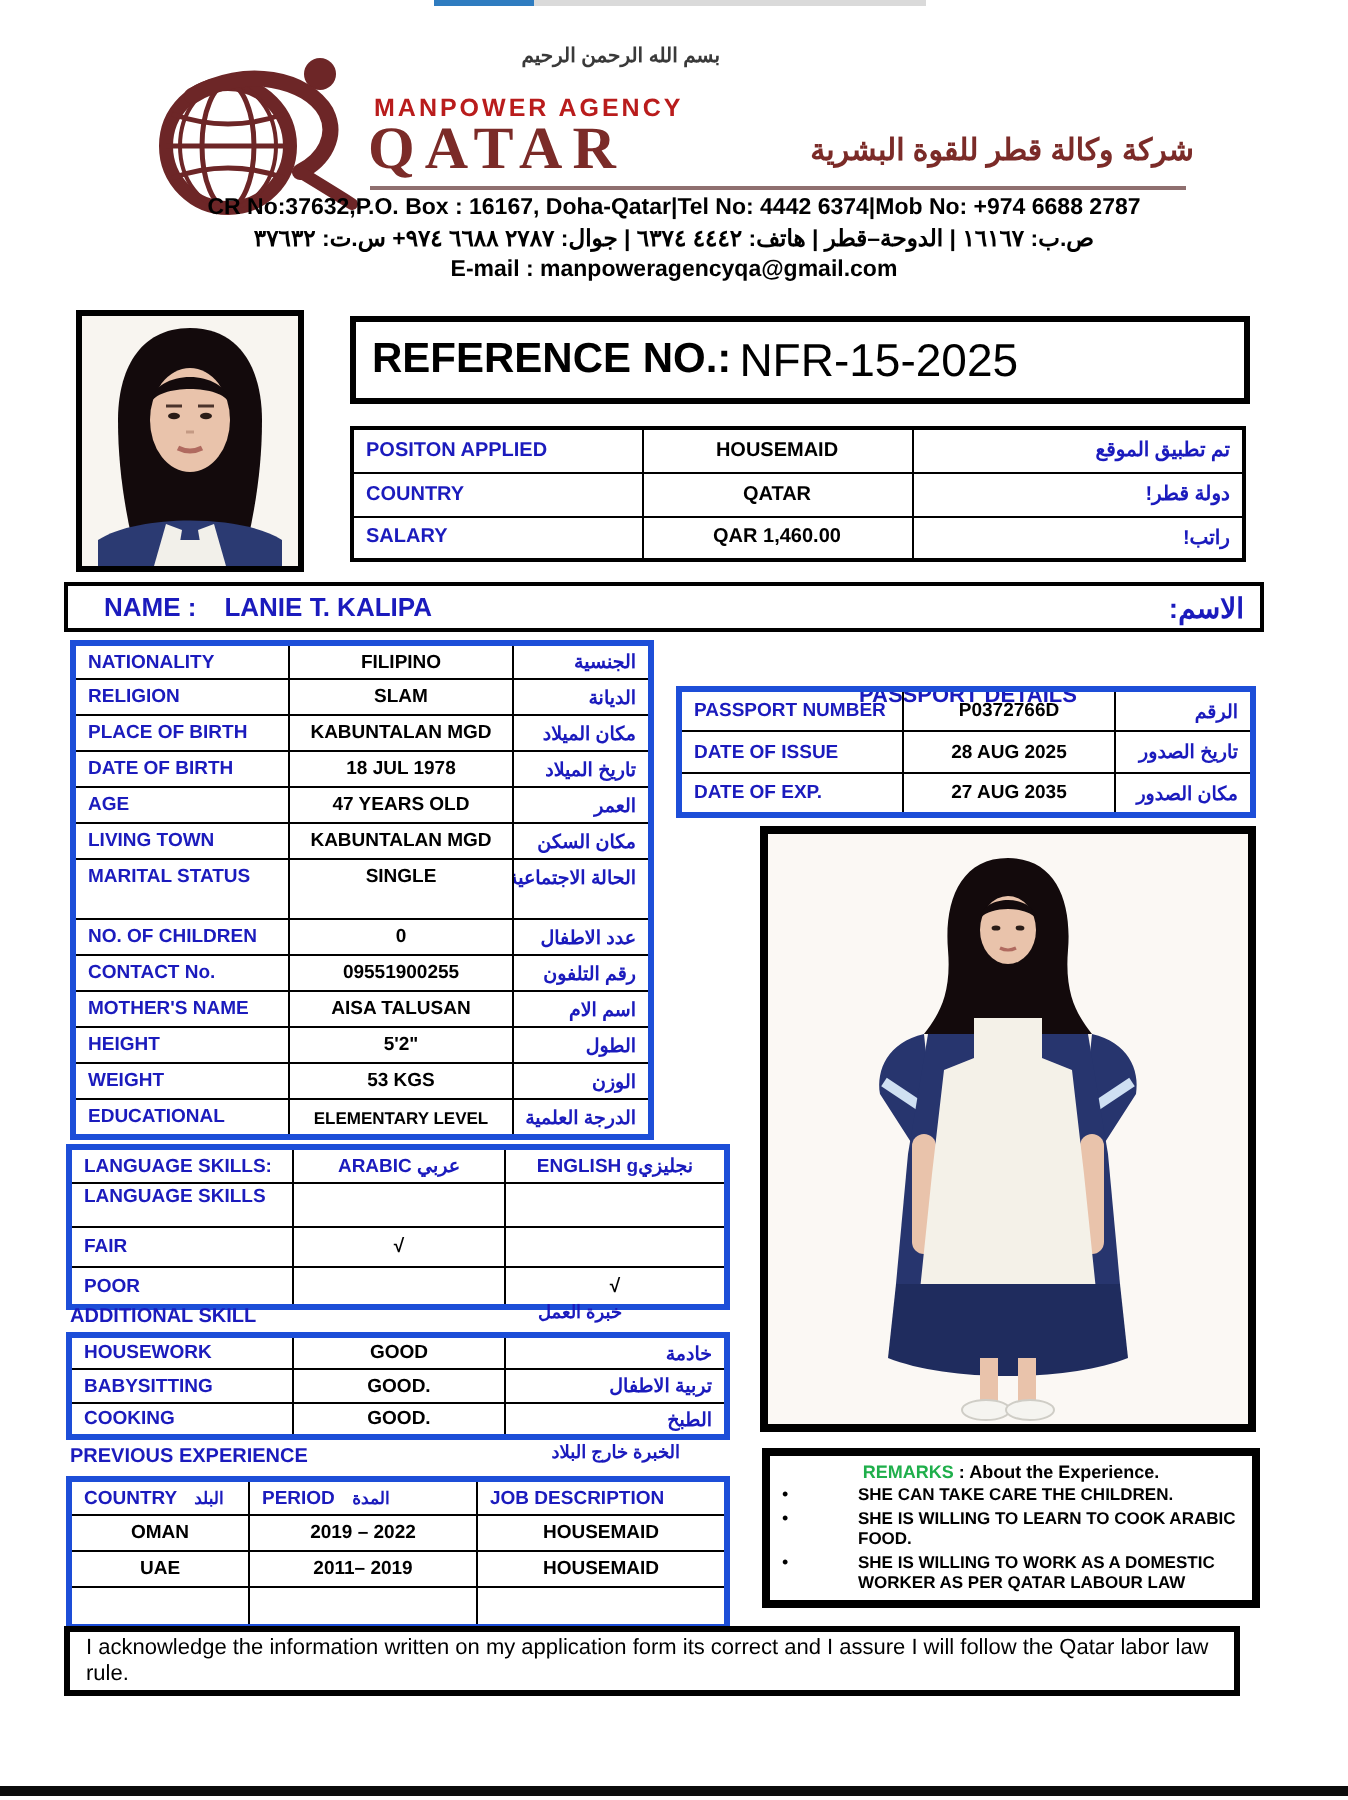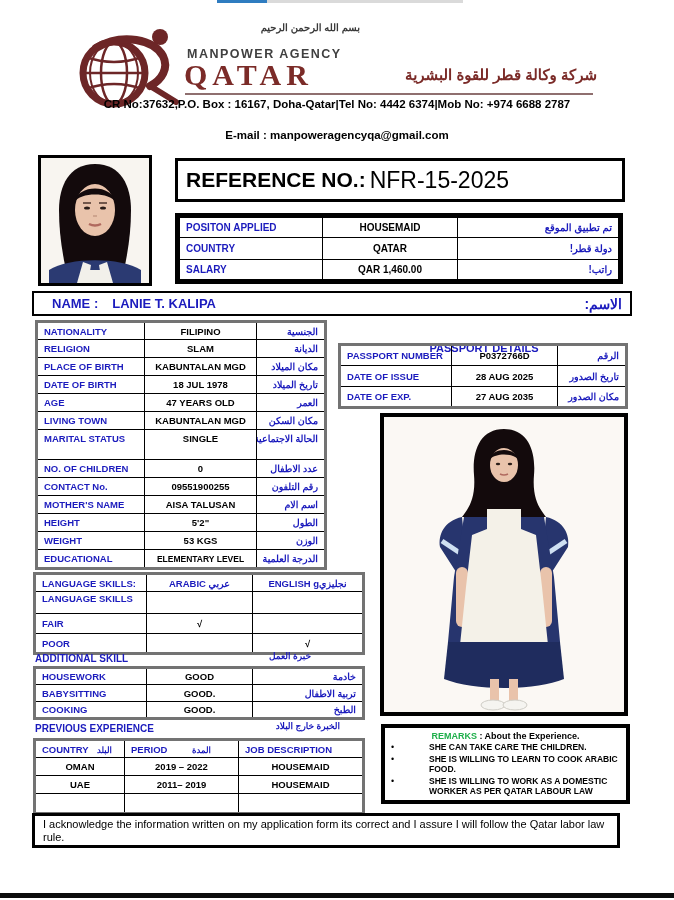--- a/index.html
+++ b/index.html
@@ -3,22 +3,22 @@
 <meta charset="utf-8">
 <style>
   html,body{margin:0;padding:0;background:#fff;}
   #page{position:relative;width:674px;height:900px;background:#ffffff;
         font-family:"Liberation Sans",sans-serif;overflow:hidden;color:#000;}
   .abs{position:absolute;}
   .blue{color:#1b1bbd;}
   .maroon{color:#7b2b28;}
   table{border-collapse:collapse;table-layout:fixed;}
   td{border:1px solid #000;overflow:hidden;white-space:nowrap;vertical-align:middle;}
-  .tbl3{border:3px solid #737373;}
-  .tbl2{border:5px solid #000000;}
+  .tbl3{border:3px solid #1d4ed8;}
+  .tbl2{border:2px solid #000000;}
   .lbl{color:#1b1bbd;font-weight:bold;padding-left:6px;text-align:left;}
   .val{font-weight:bold;text-align:center;}
   .arc{color:#1b1bbd;font-weight:bold;text-align:right;padding-right:6px;direction:rtl;}
   .chk{text-align:center;font-weight:bold;}
   .sec-label{color:#1b1bbd;font-weight:bold;font-size:10px;}
   .sec-label-ar{color:#1b1bbd;font-weight:bold;font-size:9px;direction:rtl;}
   .contact{font-weight:bold;font-size:11.5px;text-align:center;width:674px;left:0;}
   .bullet-row{display:flex;align-items:flex-start;margin-top:1px;}
   .bullet-dot{width:12px;margin-left:6px;font-size:9px;line-height:10px;flex:none;}
   .bullet-text{font-size:8.5px;font-weight:bold;line-height:10.5px;width:190px;
@@ -39,26 +39,27 @@
       <ellipse cx="46" cy="47" rx="24" ry="31" fill="none" stroke="#6d2627" stroke-width="2"></ellipse>
       <line x1="15" y1="47" x2="77" y2="47" stroke="#6d2627" stroke-width="2.5"></line>
       <path d="M18,31 Q46,41 74,31" fill="none" stroke="#6d2627" stroke-width="2.5"></path>
       <path d="M18,63 Q46,53 74,63" fill="none" stroke="#6d2627" stroke-width="2.5"></path>
       <circle cx="92" cy="11" r="8" fill="#6d2627"></circle>
       <path d="M28,22 C55,6 86,14 95,30 C101,42 94,54 82,60" fill="none" stroke="#6d2627" stroke-width="8" stroke-linecap="round"></path>
       <path d="M82,60 C92,66 100,71 108,76" fill="none" stroke="#6d2627" stroke-width="6" stroke-linecap="round"></path>
     </svg>
   </div>
   <div class="abs" style="left:250px;top:22px;width:110px;font-size:10px;font-weight:bold;color:#3a3a3a;direction:rtl;">بسم الله الرحمن الرحيم</div>
-  <div class="abs" style="left:187px;top:47px;font-size:12.5px;font-weight:bold;letter-spacing:1.5px;color:#404040;">MANPOWER AGENCY</div>
+  <div class="abs" style="left:187px;top:47px;font-size:12.5px;font-weight:bold;letter-spacing:1.5px;color:#b91c1c;">MANPOWER AGENCY</div>
   <div class="abs maroon" style="left:184px;top:58px;font-size:30px;font-weight:bold;letter-spacing:5px;font-family:'Liberation Serif',serif;">QATAR</div>
   <div class="abs maroon" style="left:352px;top:66px;width:245px;font-size:15px;font-weight:bold;text-align:right;direction:rtl;">شركة وكالة قطر للقوة البشرية</div>
   <div class="abs" style="left:185px;top:93px;width:408px;height:2px;background:#8f6f6f;"></div>
 
   <div class="abs contact" style="top:98px;">CR No:37632,P.O. Box : 16167, Doha-Qatar|Tel No: 4442 6374|Mob No: +974 6688 2787</div>
+  <div class="abs contact" style="top:112px;direction:rtl;">ص.ب: ١٦١٦٧ | الدوحة–قطر | هاتف: ٤٤٤٢ ٦٣٧٤ | جوال: ٢٧٨٧ ٦٦٨٨ ٩٧٤+ س.ت: ٣٧٦٣٢</div>
   <div class="abs contact" style="top:129px;">E-mail : manpoweragencyqa@gmail.com</div>
 
   <div class="abs" style="left:38px;top:155px;width:114px;height:131px;border:3px solid #000;box-sizing:border-box;background:#faf7f3;">
     <svg width="108" height="125" viewBox="0 0 108 125">
       <rect width="108" height="125" fill="#f8f5f0"></rect>
       <path d="M54,6 C28,6 18,28 18,52 C18,78 22,100 28,125 L80,125 C86,100 90,78 90,52 C90,28 80,6 54,6 Z" fill="#130a0c"></path>
       <ellipse cx="54" cy="52" rx="20" ry="26" fill="#e9c3ab"></ellipse>
       <path d="M34,44 C36,26 72,26 74,44 C70,34 38,34 34,44 Z" fill="#130a0c"></path>
       <ellipse cx="46" cy="50" rx="3" ry="1.6" fill="#2a1d18"></ellipse>
       <ellipse cx="62" cy="50" rx="3" ry="1.6" fill="#2a1d18"></ellipse>
@@ -307,21 +308,21 @@
         <col>
       </colgroup>
     <tbody>
         <tr style="height:18px">
       <td class="lbl">
         <span>COUNTRY</span>
         <span style="font-size:8.5px;margin-left:6px;">البلد</span>
       </td>
       <td class="lbl">
         <span>PERIOD</span>
-        <span style="font-size:8.5px;margin-left:22px;">المدة</span>
+        <span style="font-size:8.5px;margin-left:6px;">المدة</span>
       </td>
       <td class="lbl">JOB DESCRIPTION</td>
     </tr>
     <tr style="height:18px">
       <td class="val">OMAN</td>
       <td class="val">2019 – 2022</td>
       <td class="val">HOUSEMAID</td>
     </tr>
     <tr style="height:18px">
       <td class="val">UAE</td>

